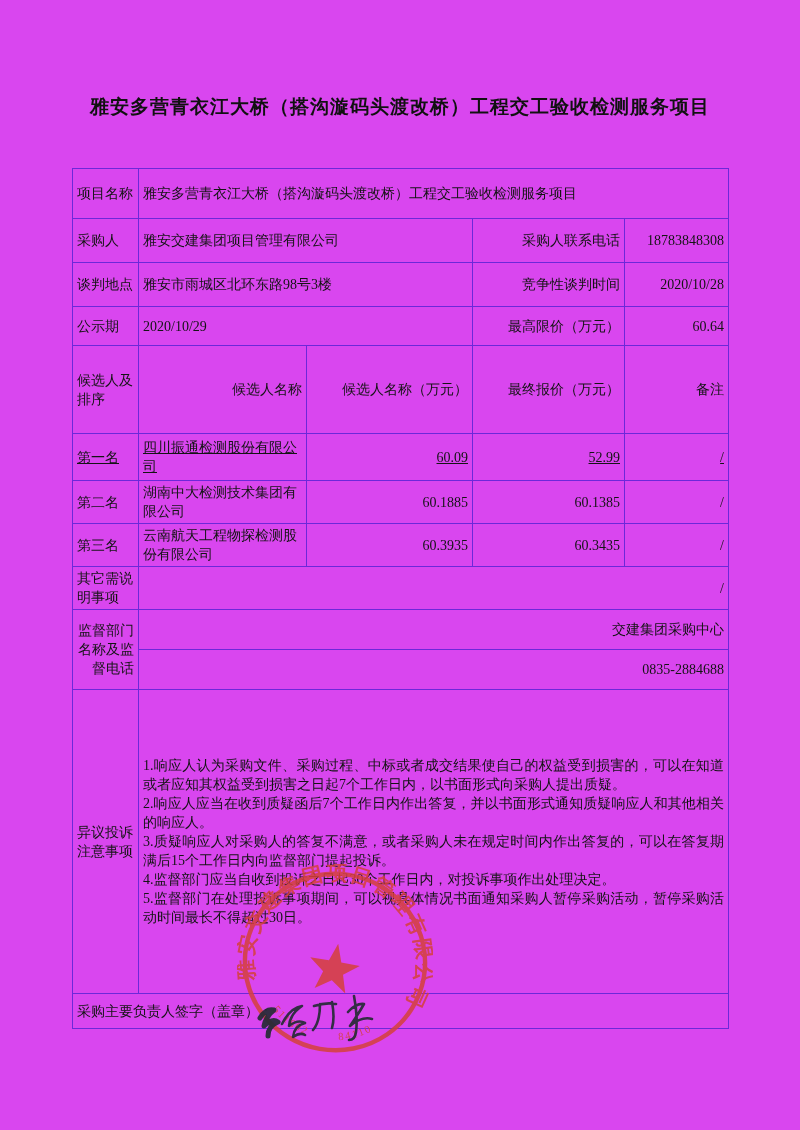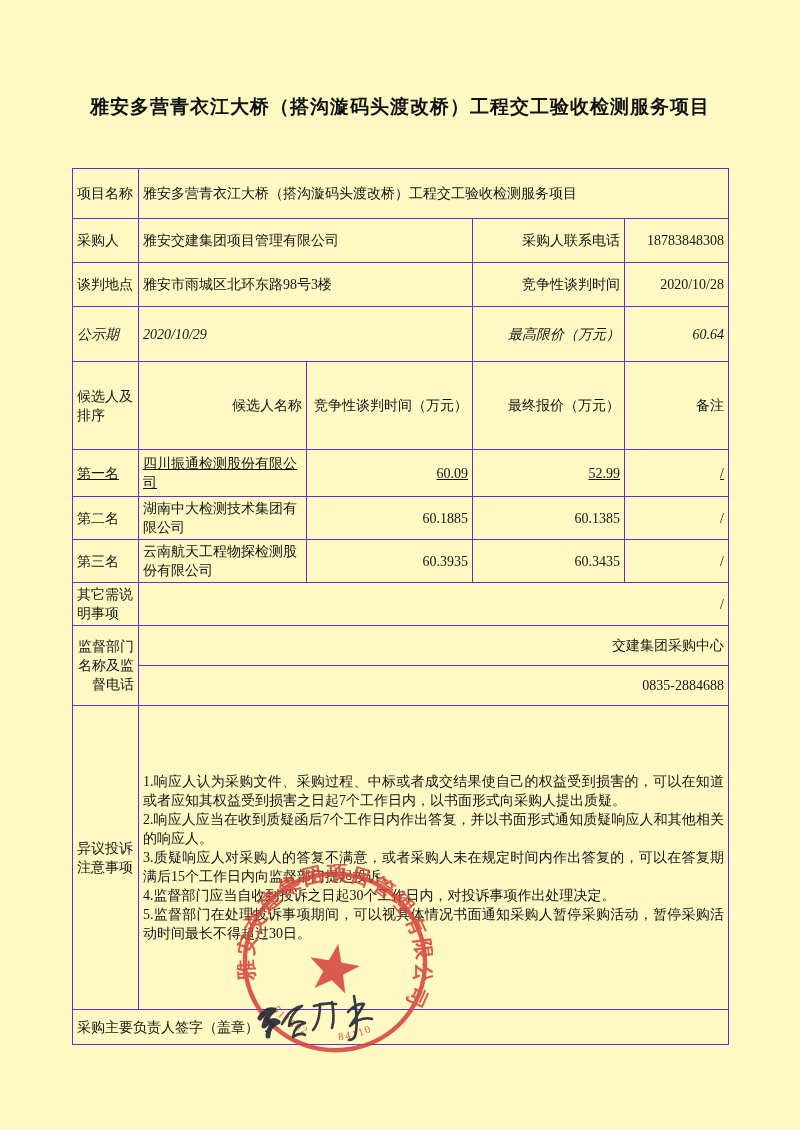--- a/index.html
+++ b/index.html
@@ -1,19 +1,19 @@
 <!DOCTYPE html>
 <html><head>
 <meta charset="utf-8">
 <style>
   html,body{margin:0;padding:0;background:#ffffff;}
   .page{
     position:relative;
     width:800px;height:1130px;
-    background:#fef9c3;
+    background:#d946ef;
     font-family:"Liberation Serif","DejaVu Serif",serif;
     color:#1b1b1b;
     overflow:hidden;
   }
   .doc-title{
     position:absolute;top:93px;left:36px;right:36px;
     text-align:center;
     font-family:"Liberation Sans","DejaVu Sans",sans-serif;
     font-weight:bold;font-size:19px;line-height:28px;letter-spacing:1px;
     color:#111;
@@ -25,21 +25,21 @@
   }
   table.results td{
     border:1px solid #6d28d9;
     padding:2px 4px;
     vertical-align:middle;
     word-break:break-all;
     line-height:19px;
   }
   td.pad{padding-left:7px;}
   .c{text-align:right;}
-  tr.h50{height:50px;} tr.h44{height:44px;} tr.h39{height:55px;font-style:italic;}
+  tr.h50{height:50px;} tr.h44{height:44px;} tr.h39{height:39px;}
   tr.h88{height:88px;} tr.h47{height:47px;text-decoration:underline;} tr.h45{height:35px;}
   tr.h43{height:43px;} tr.h40{height:40px;} tr.h304{height:304px;}
   td.obj-text{padding:8px 10px;line-height:21px;}
   td.obj-text div{margin:0;text-align:justify;}
   td.sig-cell{padding-left:8px;}
   .stamp{
     position:absolute;left:237px;top:864px;width:196px;height:196px;
     pointer-events:none;
   }
   .handsign{
@@ -85,21 +85,21 @@
     <tr class="h39">
       <td>公示期</td>
       <td colspan="2" class="pad">2020/10/29</td>
       <td class="c">最高限价（万元）</td>
       <td class="c">60.64</td>
     </tr>
 
     <tr class="h88">
       <td>候选人及排序</td>
       <td class="c">候选人名称</td>
-      <td class="c">竞争性谈判时间（万元）</td>
+      <td class="c">候选人名称（万元）</td>
       <td class="c">最终报价（万元）</td>
       <td class="c">备注</td>
     </tr>
 
     <tr class="h47">
       <td>第一名</td>
       <td class="pad">四川振通检测股份有限公司</td>
       <td class="c">60.09</td>
       <td class="c">52.99</td>
       <td class="c">/</td>

